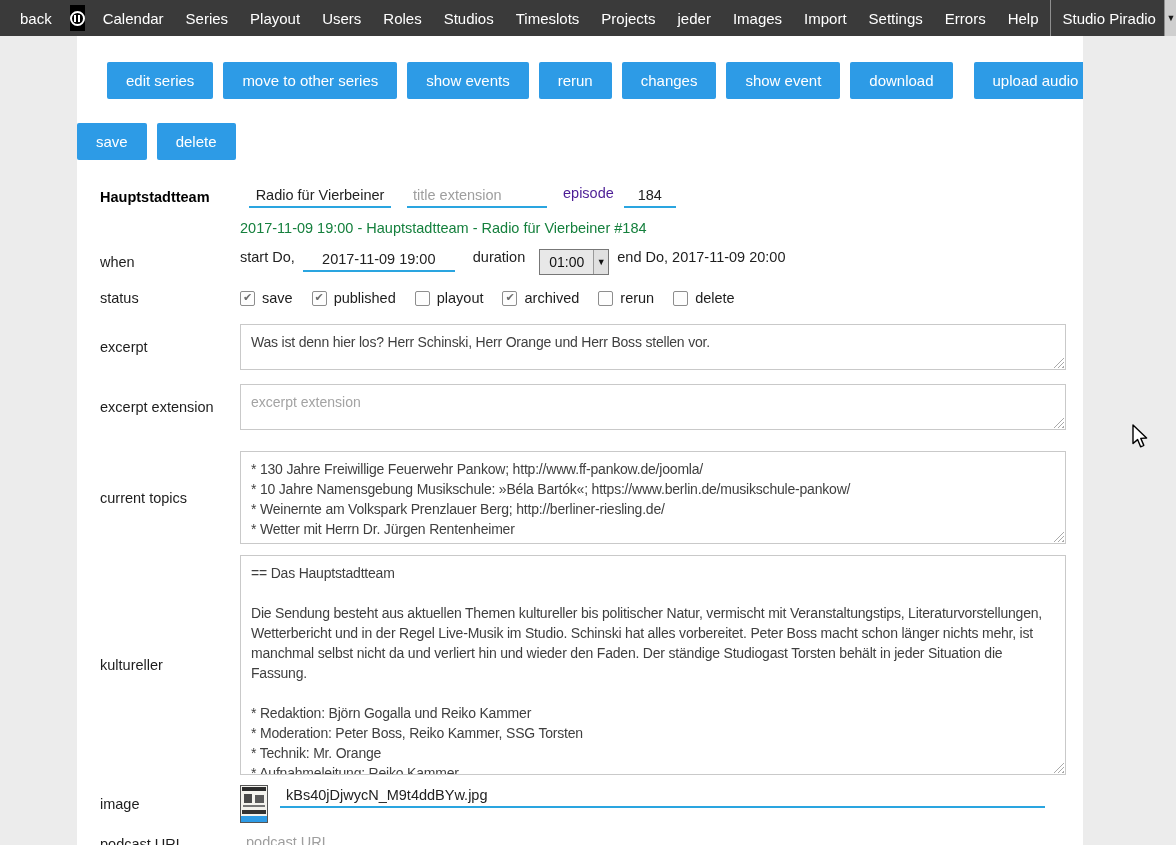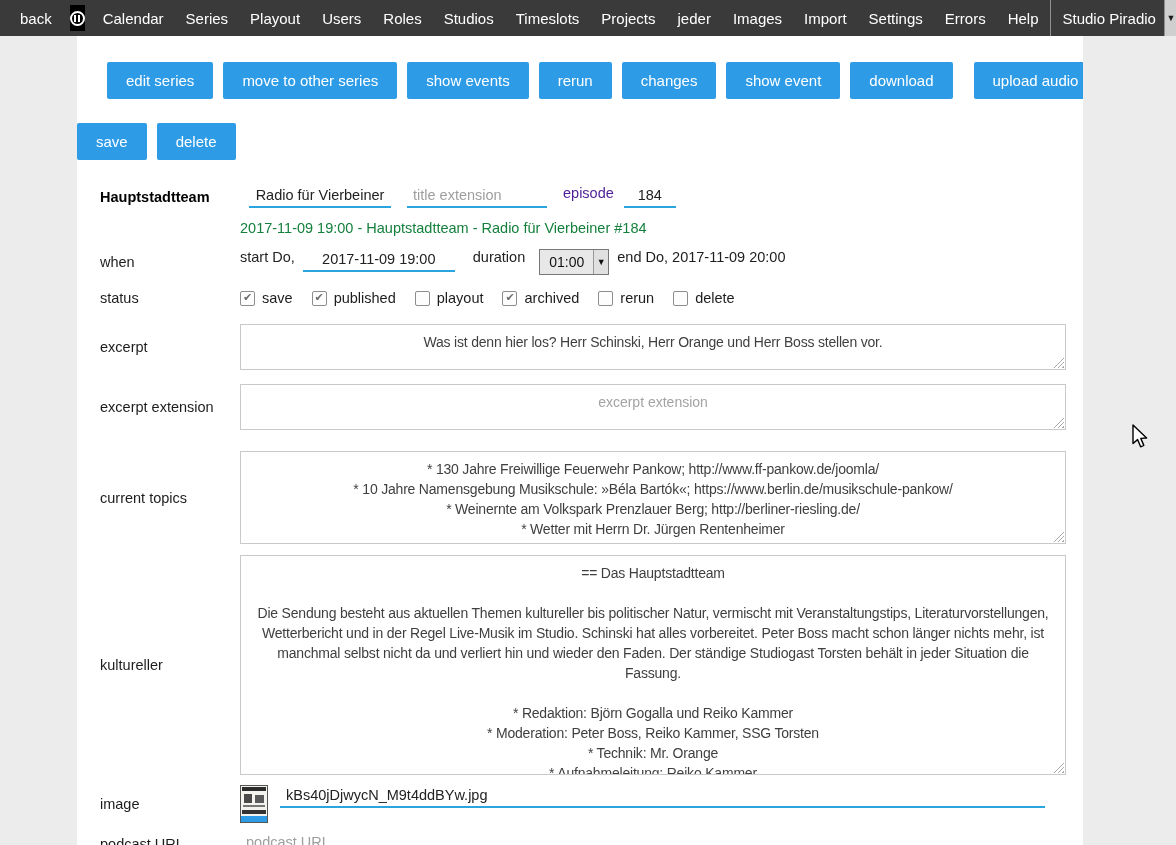--- a/index.html
+++ b/index.html
@@ -96,21 +96,21 @@
     display:inline-flex; align-items:center; justify-content:center; cursor:pointer; flex:none;
   }
   .cb[data-checked="true"]::after { content:"\2714"; font-size:11px; color:#6e6e6e; margin-top:-2px; }
   .cb-label { margin-left:7px; color:#1d1d1d; }
 
   .ta-row { padding-left:23px; display:flex; align-items:center; }
   .ta-wrap { position:relative; width:826px; }
   textarea {
     width:826px; border:1px solid #c9c9c9; background:#fff; resize:none; outline:none;
     font-family:inherit; font-size:14px; letter-spacing:-0.2px; line-height:20px;
-    color:#3f3f3f; padding:7px 10px; display:block; overflow:hidden;text-align:center;
+    color:#3f3f3f; padding:7px 10px; display:block; overflow:hidden;
   }
   textarea::placeholder { color:#a3a3a3; letter-spacing:0; }
   .grip {
     position:absolute; right:2px; bottom:2px; width:11px; height:11px; cursor:nwse-resize;
     background:repeating-linear-gradient(135deg, transparent 0 2px, #aaa 2px 3px);
     clip-path:polygon(100% 0, 100% 100%, 0 100%);
   }
   .ta-excerpt  { height:46px; }
   .ta-excerpt-ext { height:46px; }
   .ta-topics   { height:93px; }

